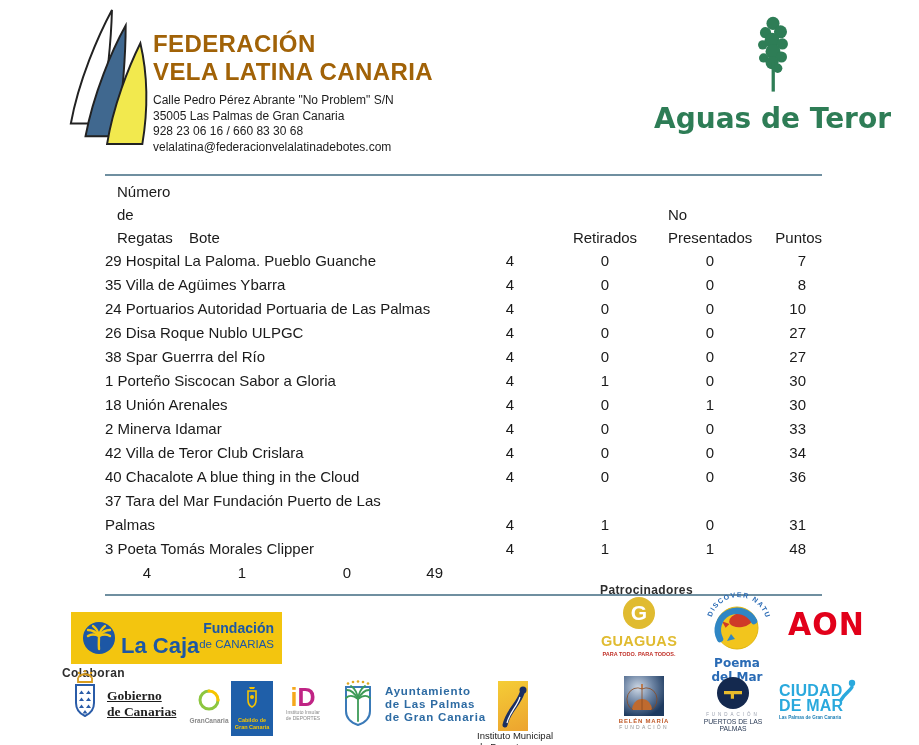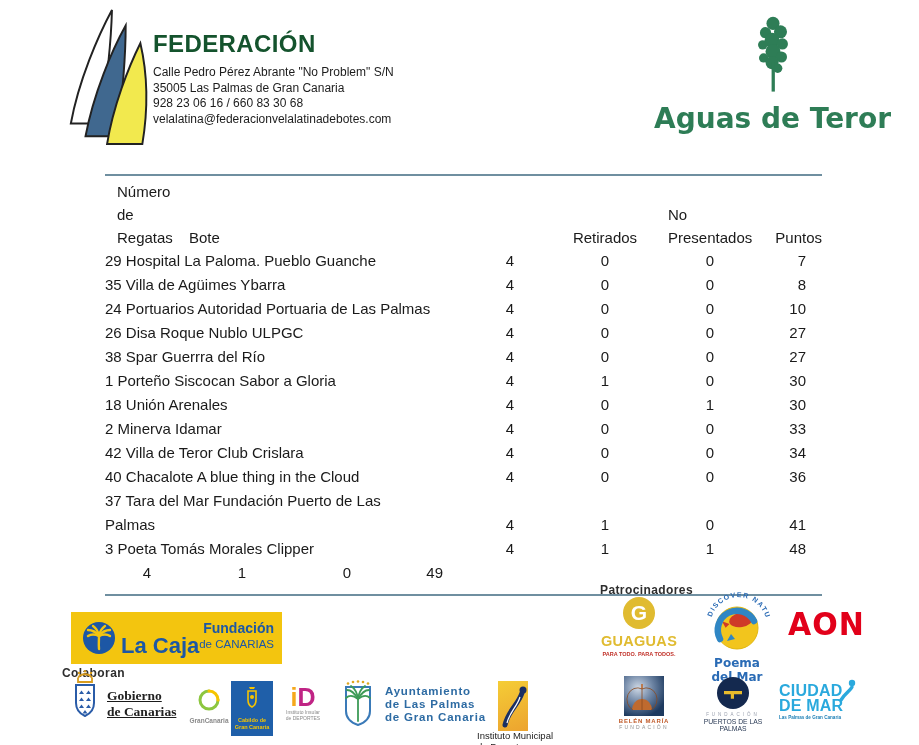--- a/index.html
+++ b/index.html
@@ -5,21 +5,21 @@
   * { margin:0; padding:0; box-sizing:border-box; }
   html,body { background:#ffffff; }
   .doc {
     position:relative; width:919px; height:745px; background:#fff;
     font-family:"Liberation Sans", sans-serif; color:#1a1a1a; overflow:hidden;
   }
 
   
   .sails { position:absolute; left:58px; top:6px; width:105px; height:142px; }
   .org-text { position:absolute; left:153px; top:30px; }
-  .org-name { color:#14532d; font-weight:bold; font-size:24px; line-height:28px; letter-spacing:.4px; }
+  .org-name { color:#a16207; font-weight:bold; font-size:24px; line-height:28px; letter-spacing:.4px; }
   .org-address { margin-top:7px; font-size:12px; line-height:15.5px; color:#1c1c1c; }
   .aguas { position:absolute; left:650px; top:14px; width:245px; text-align:center; }
   .aguas svg { display:block; margin:0 auto; }
   .aguas-name { margin-top:2px; color:#2e7d56; font-family:"DejaVu Sans", sans-serif;
     font-weight:bold; font-size:28px; letter-spacing:0; }
 
   
   .results { position:absolute; left:105px; top:174px; width:717px; font-size:15px; }
   .rule { height:2px; background:#6f8fa0; }
   .rule.bottom { margin-top:9px; }
@@ -97,20 +97,21 @@
 <div class="doc">
 
   <svg class="sails" viewBox="0 0 105 145">
     <path d="M54 4 C40 30 20 76 12 120 L42 120 C48 82 53 42 54 4 Z" fill="#ffffff" stroke="#222" stroke-width="2"></path>
     <path d="M68 20 C54 45 35 90 27 133 L59 133 C64 96 68 56 68 20 Z" fill="#40688f" stroke="#222" stroke-width="2"></path>
     <path d="M83 38 C71 62 55 103 49 141 L85 141 C91 105 90 68 83 38 Z" fill="#f2e94e" stroke="#222" stroke-width="2"></path>
   </svg>
 
   <div class="org-text">
     <div class="org-name">FEDERACIÓN</div>
+    <div class="org-name">VELA LATINA CANARIA</div>
     <div class="org-address">
       <div>Calle Pedro Pérez Abrante "No Problem" S/N</div>
       <div>35005 Las Palmas de Gran Canaria</div>
       <div>928 23 06 16 /  660 83 30 68</div>
       <div>velalatina@federacionvelalatinadebotes.com</div>
     </div>
   </div>
 
   <div class="aguas">
     <svg width="56" height="86" viewBox="0 0 56 92">
@@ -213,21 +214,21 @@
       <div class="c retirados">0</div>
       <div class="c nopres">0</div>
       <div class="c puntos">36</div>
     </div>
         <div class="row">
       <div class="c bote">37 Tara del Mar Fundación Puerto de Las
 Palmas</div>
       <div class="c regatas">4</div>
       <div class="c retirados">1</div>
       <div class="c nopres">0</div>
-      <div class="c puntos">41</div>
+      <div class="c puntos">31</div>
     </div>
         <div class="row">
       <div class="c bote">3 Poeta Tomás Morales Clipper</div>
       <div class="c regatas">4</div>
       <div class="c retirados">1</div>
       <div class="c nopres">1</div>
       <div class="c puntos">48</div>
     </div>
         <div class="row">
       <div class="c regatas">4</div>

